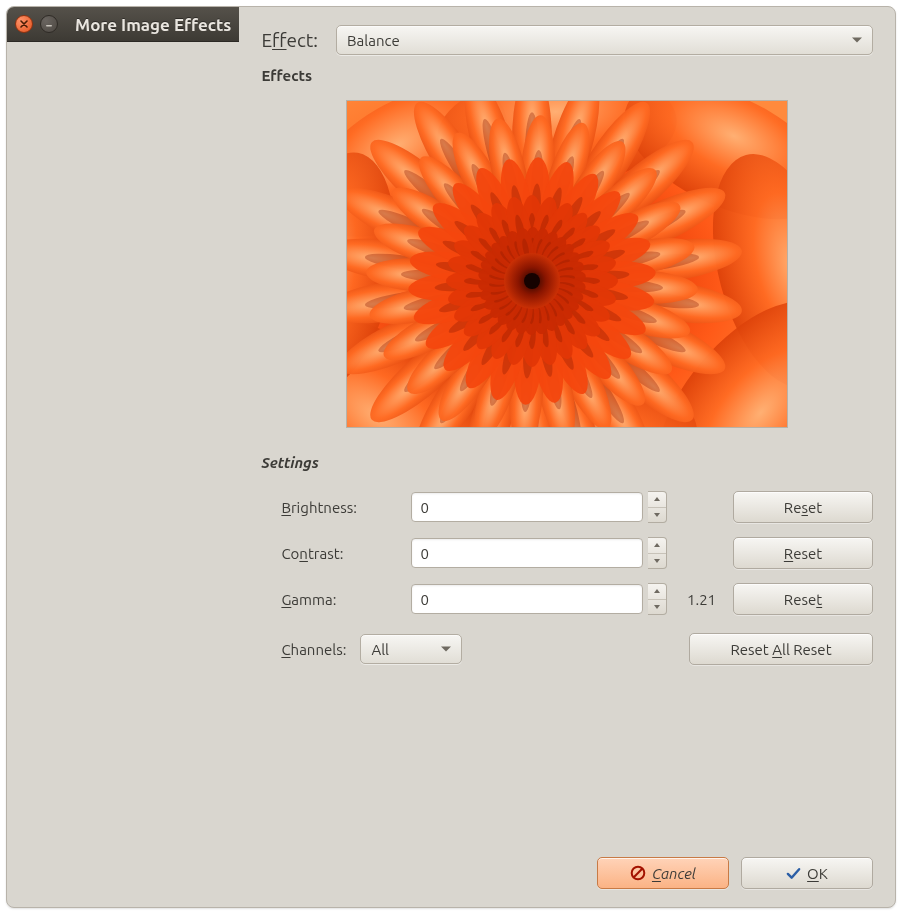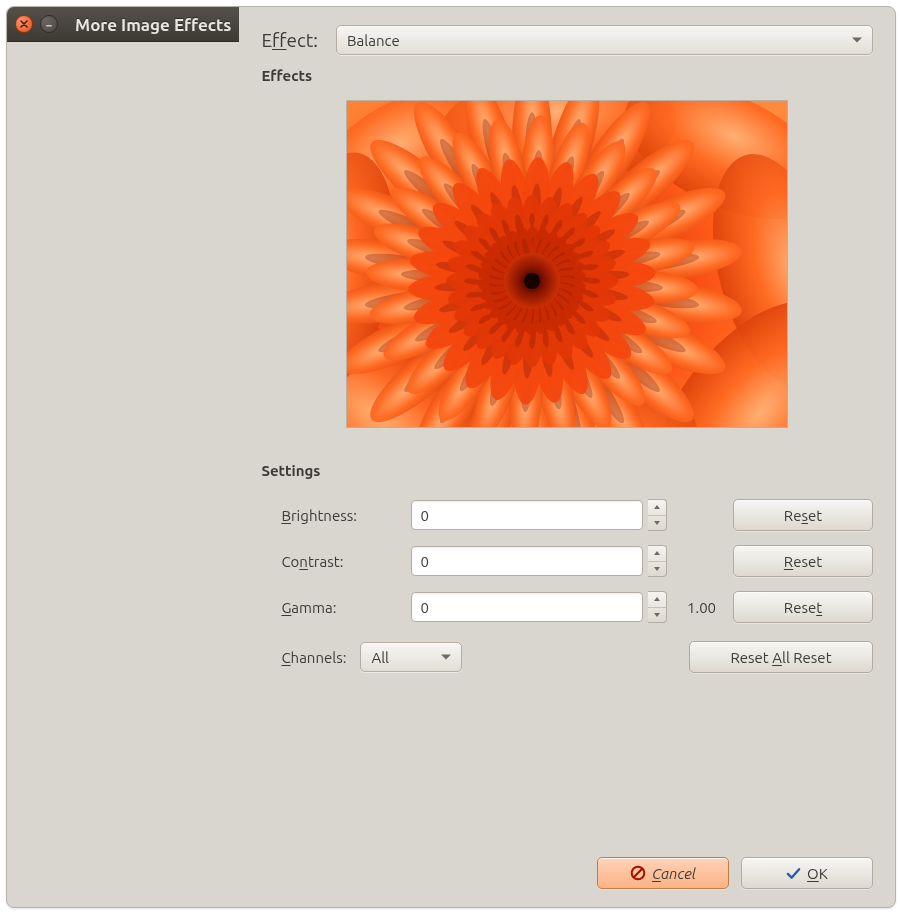--- a/index.html
+++ b/index.html
@@ -101,21 +101,21 @@
     color:#3c3b37;font-size:15px;
     display:inline-flex;align-items:center;justify-content:center;gap:6px;
     cursor:default;
   }
   .btn.orange{
     background:linear-gradient(to bottom,#ffd3b8,#fbb385);
     border:1px solid #c87a45;
     font-style:italic;
   }
   .update-row{margin-top:14px;display:flex;justify-content:center;}
-  .settings{margin-top:28px;}
+  .settings{margin-top:20px;font-style:italic;}
   .grid{
     display:grid;
     grid-template-columns:120px 1fr 24px 60px 116px;
     column-gap:10px;
     row-gap:14px;
     align-items:center;
     margin-top:14px;
     padding-left:20px;
   }
   .field-label{justify-self:start;color:#3c3b37;font-size:15px;}
@@ -531,21 +531,21 @@
           <span>0</span>
         </div>
       <div class="spin">
         <div class="spin-up">
             <span class="tri-up"></span>
           </div>
         <div>
             <span class="tri-dn"></span>
           </div>
       </div>
-      <span class="gamma-val">1.00</span>
+      <span class="gamma-val">1.21</span>
       <div class="btn reset-btn">
         <span><span>Rese</span><span class="underline">t</span><span></span></span>
       </div>
     </div>
 
     <div class="reset-all-row">
       <div class="channels-left">
         <span class="field-label"><span class="underline">C</span><span>hannels:</span></span>
         <div class="combo small-combo">
           <span>All</span>

